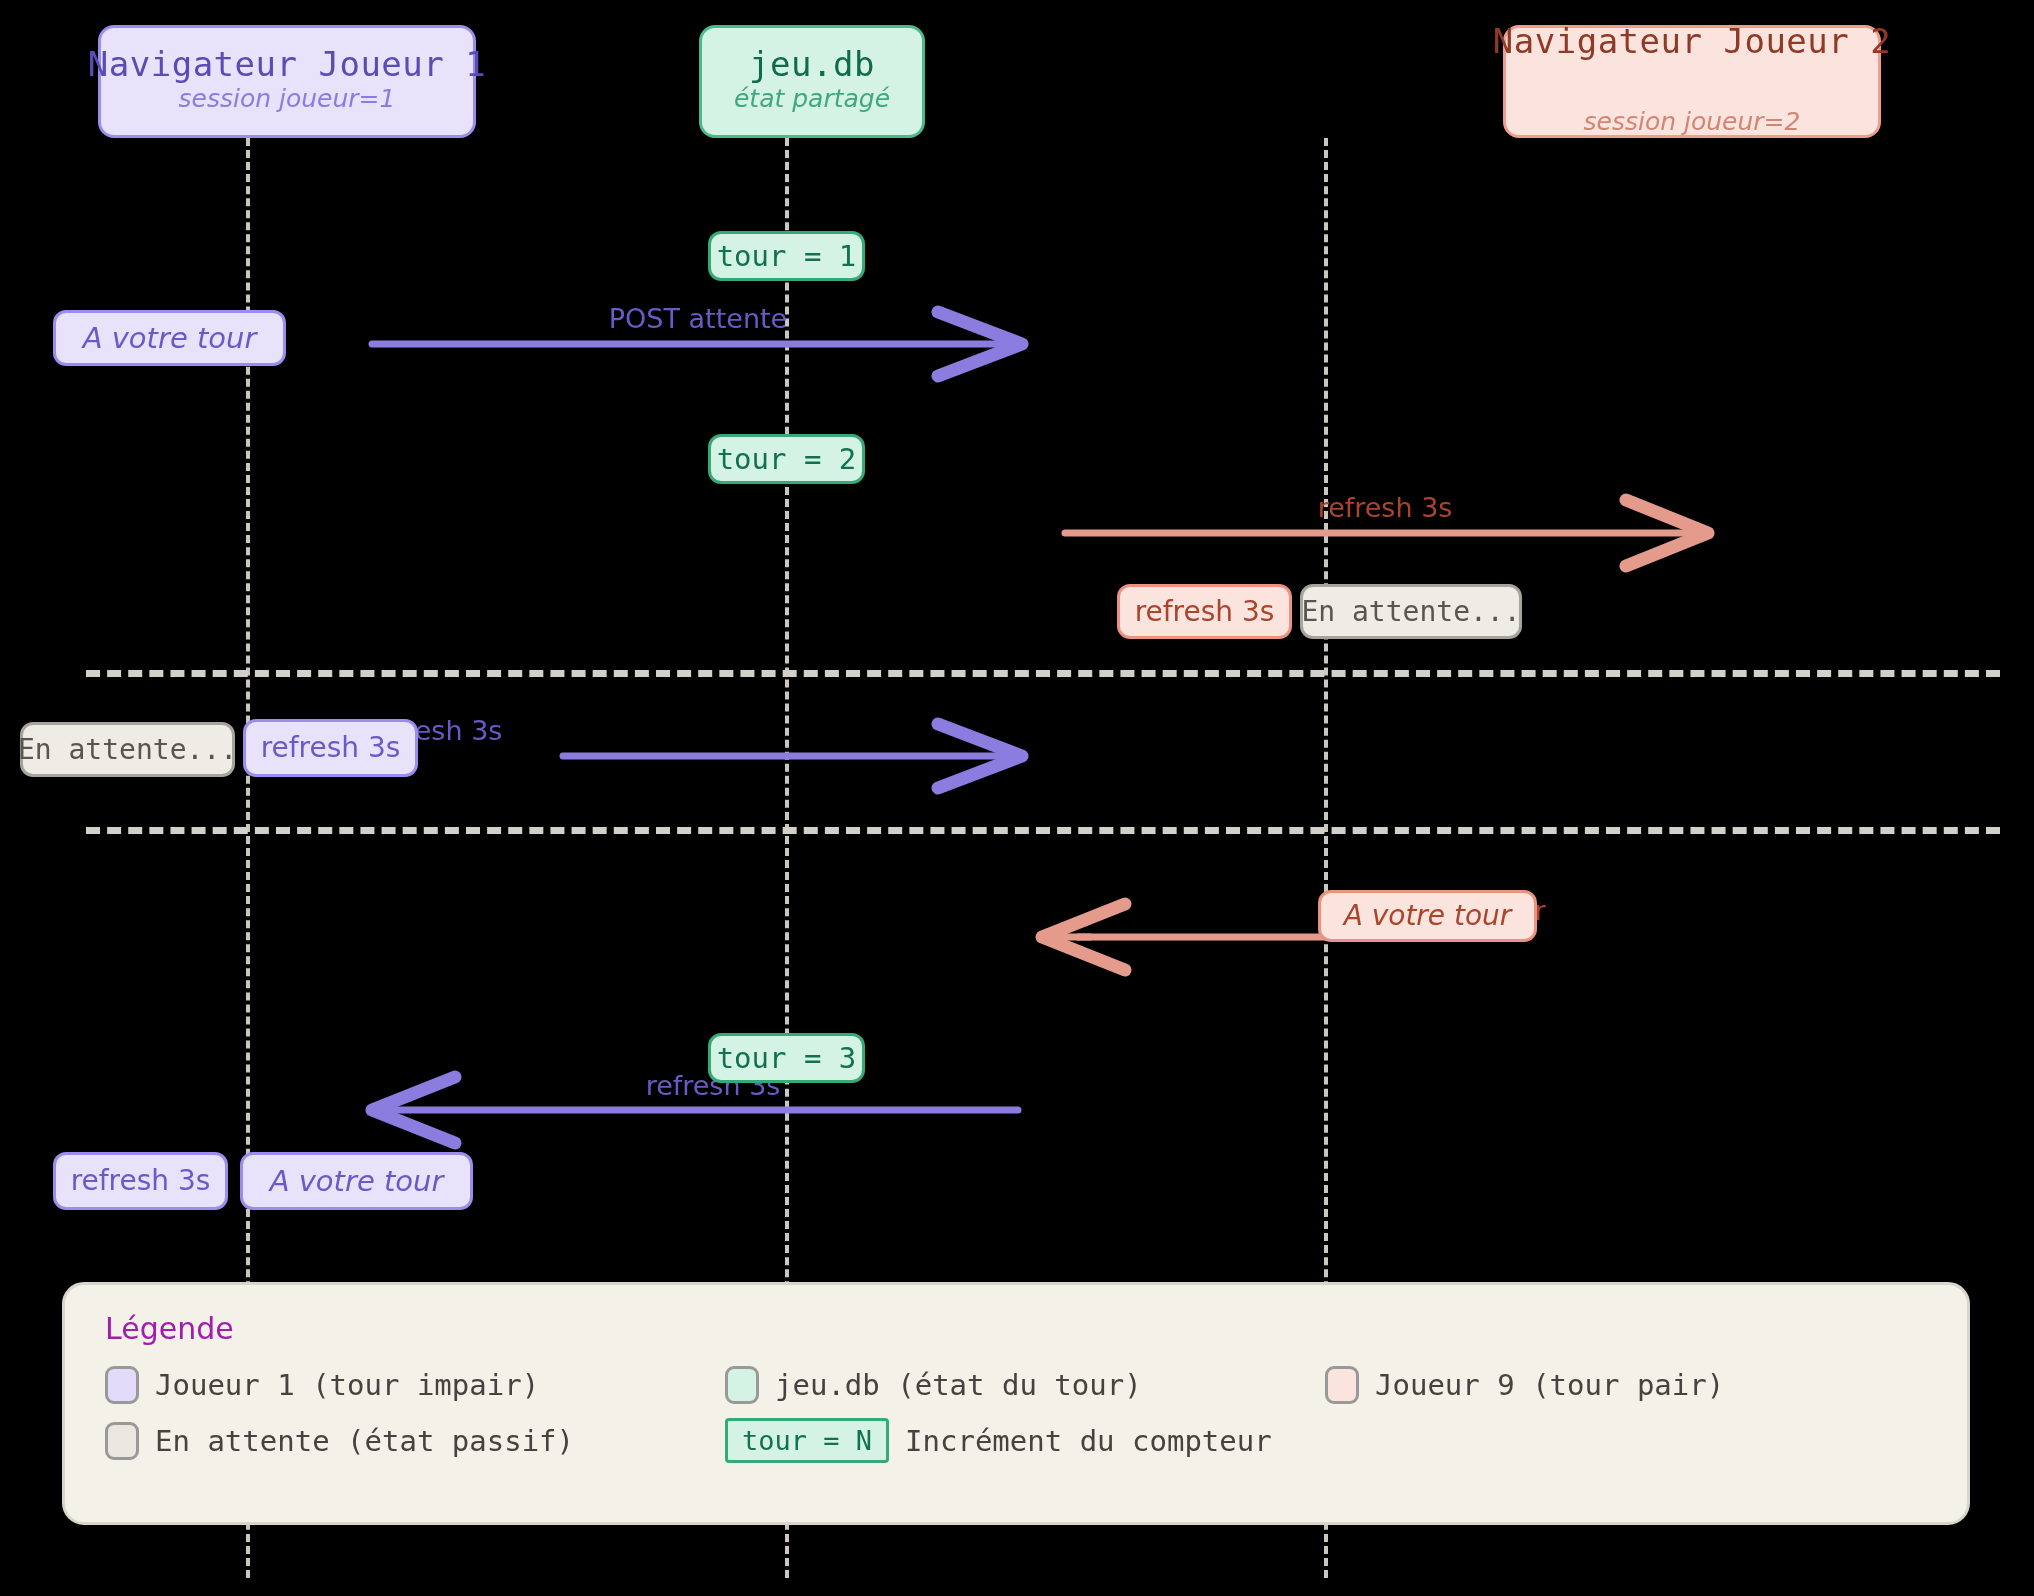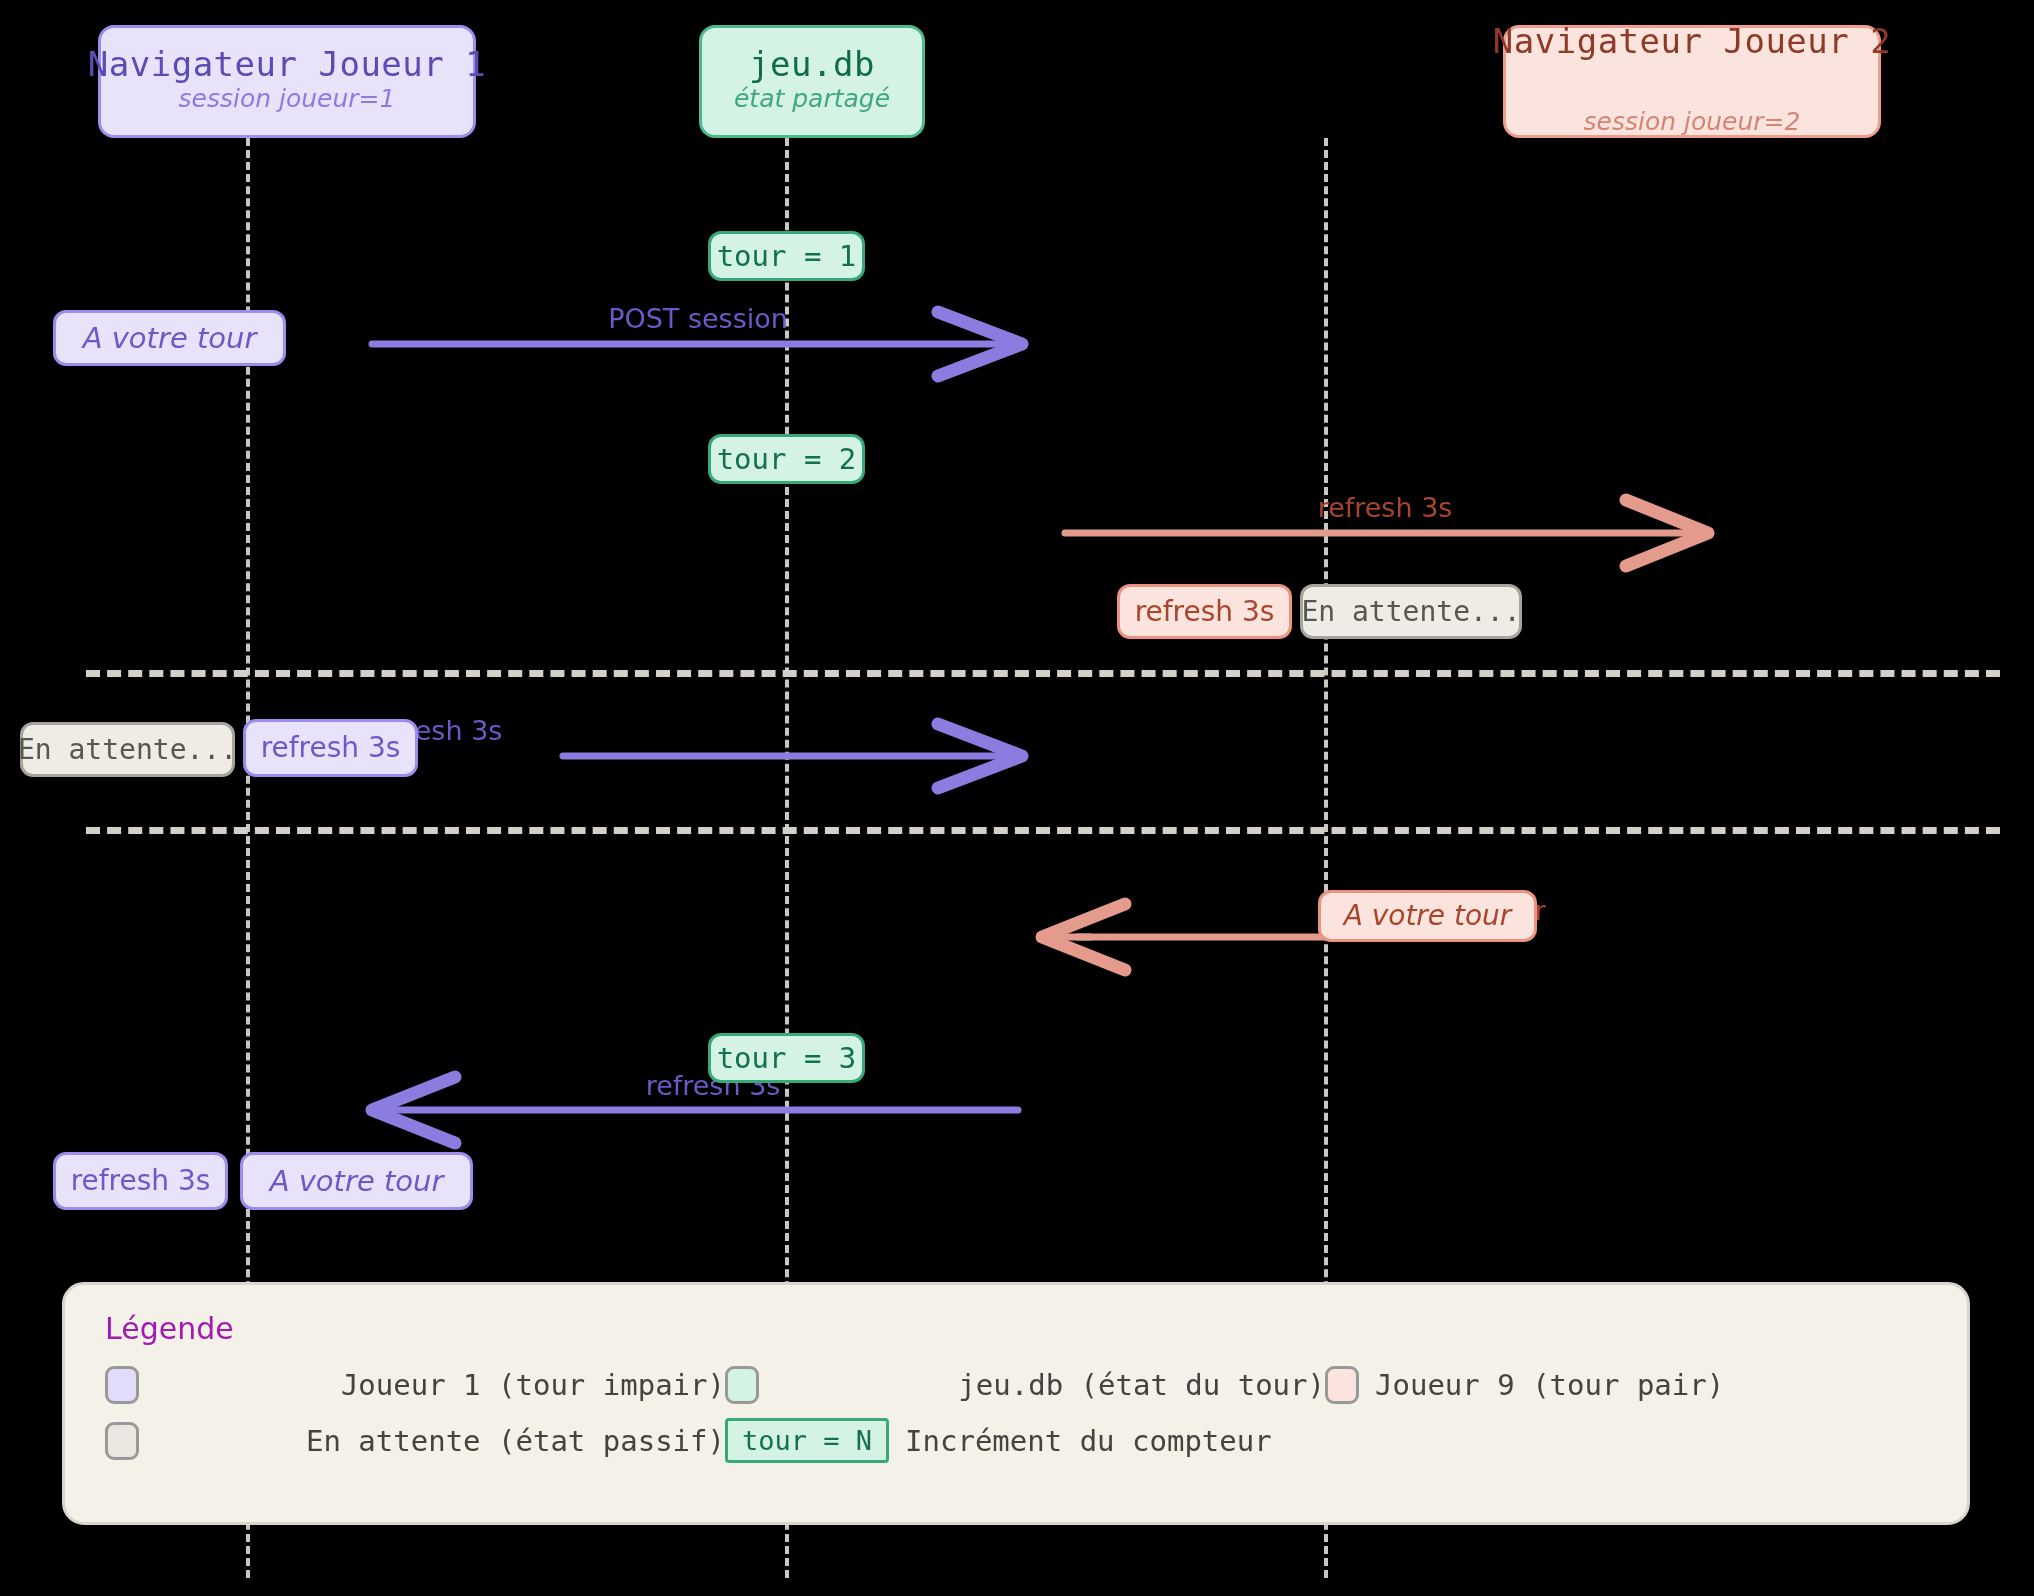--- a/index.html
+++ b/index.html
@@ -175,21 +175,20 @@
     align-items: center;
     margin-bottom: 14px;
   }
   .legend-item {
     display: flex;
     align-items: center;
     font-family: "DejaVu Sans Mono", monospace;
     font-size: 29px;
     color: #444340;
     white-space: nowrap;
-    justify-content: space-between;
   }
   .legend-item .swatch {
     width: 34px;
     height: 38px;
     border-radius: 9px;
     border: 3px solid #999;
     margin-right: 16px;
     box-sizing: border-box;
     flex: none;
   }
@@ -262,21 +261,21 @@
       <line x1="1078" y1="937" x2="1404" y2="937" stroke="#e59b8b" stroke-width="7" stroke-linecap="round"></line>
       <polyline points="1125,904 1042,937 1125,970" fill="none" stroke="#e59b8b" stroke-width="13" stroke-linecap="round" stroke-linejoin="round"></polyline>
     </g>
 
     <g>
       <line x1="386" y1="1110" x2="1018" y2="1110" stroke="#8b7ce0" stroke-width="7" stroke-linecap="round"></line>
       <polyline points="455,1077 372,1110 455,1143" fill="none" stroke="#8b7ce0" stroke-width="13" stroke-linecap="round" stroke-linejoin="round"></polyline>
     </g>
   </svg>
 
-  <div class="arrow-label lbl-purple" style="left:698px; top:303px;">POST session</div>
+  <div class="arrow-label lbl-purple" style="left:698px; top:303px;">POST attente</div>
   <div class="arrow-label lbl-red" style="left:1385px; top:492px;">refresh 3s</div>
   <div class="arrow-label lbl-purple" style="left:435px; top:715px;">refresh 3s</div>
   <div class="arrow-label lbl-red" style="left:1447px; top:895px;">POST deplacer</div>
   <div class="arrow-label lbl-purple" style="left:713px; top:1070px;">refresh 3s</div>
 
   <div class="note green" style="left:708px; top:231px; width:157px; height:50px;">
     <span class="f-mono" style="font-size:29px;">tour = 1</span>
   </div>
 
   <div class="note purple" style="left:53px; top:310px; width:233px; height:56px;">

